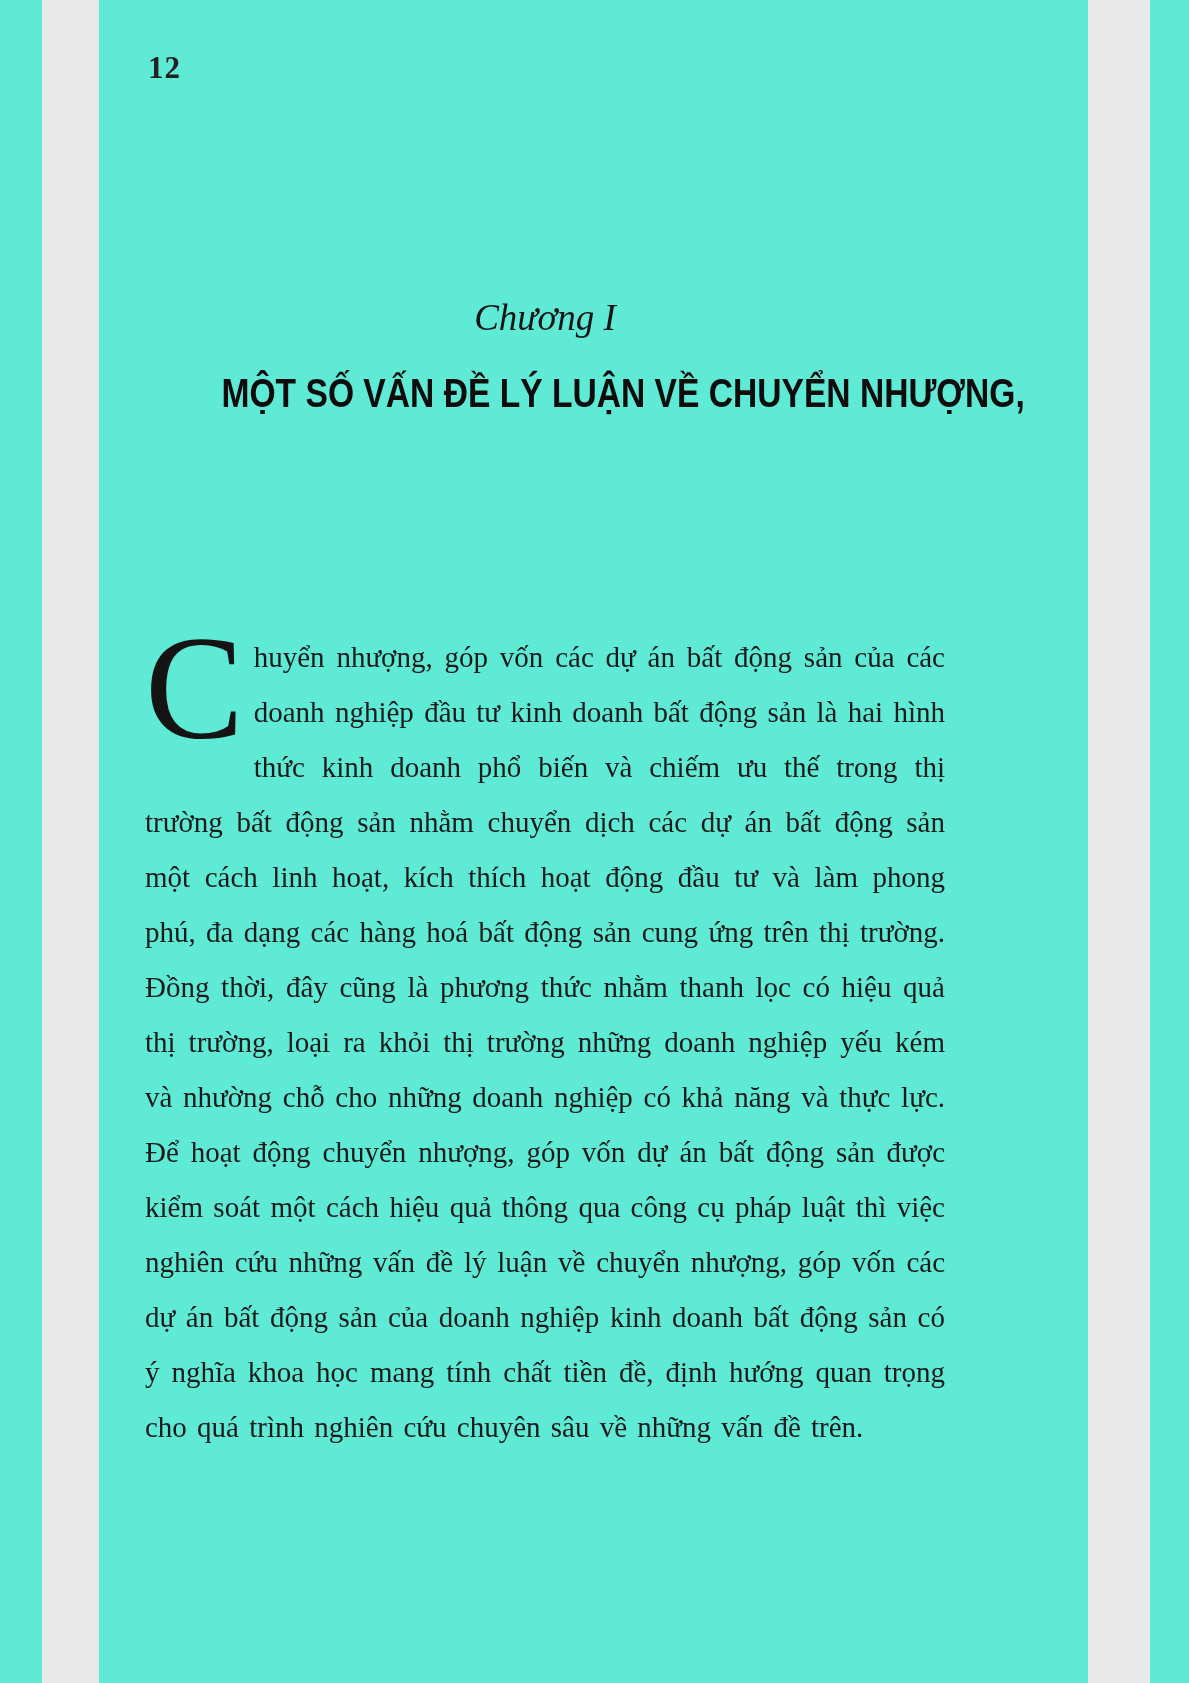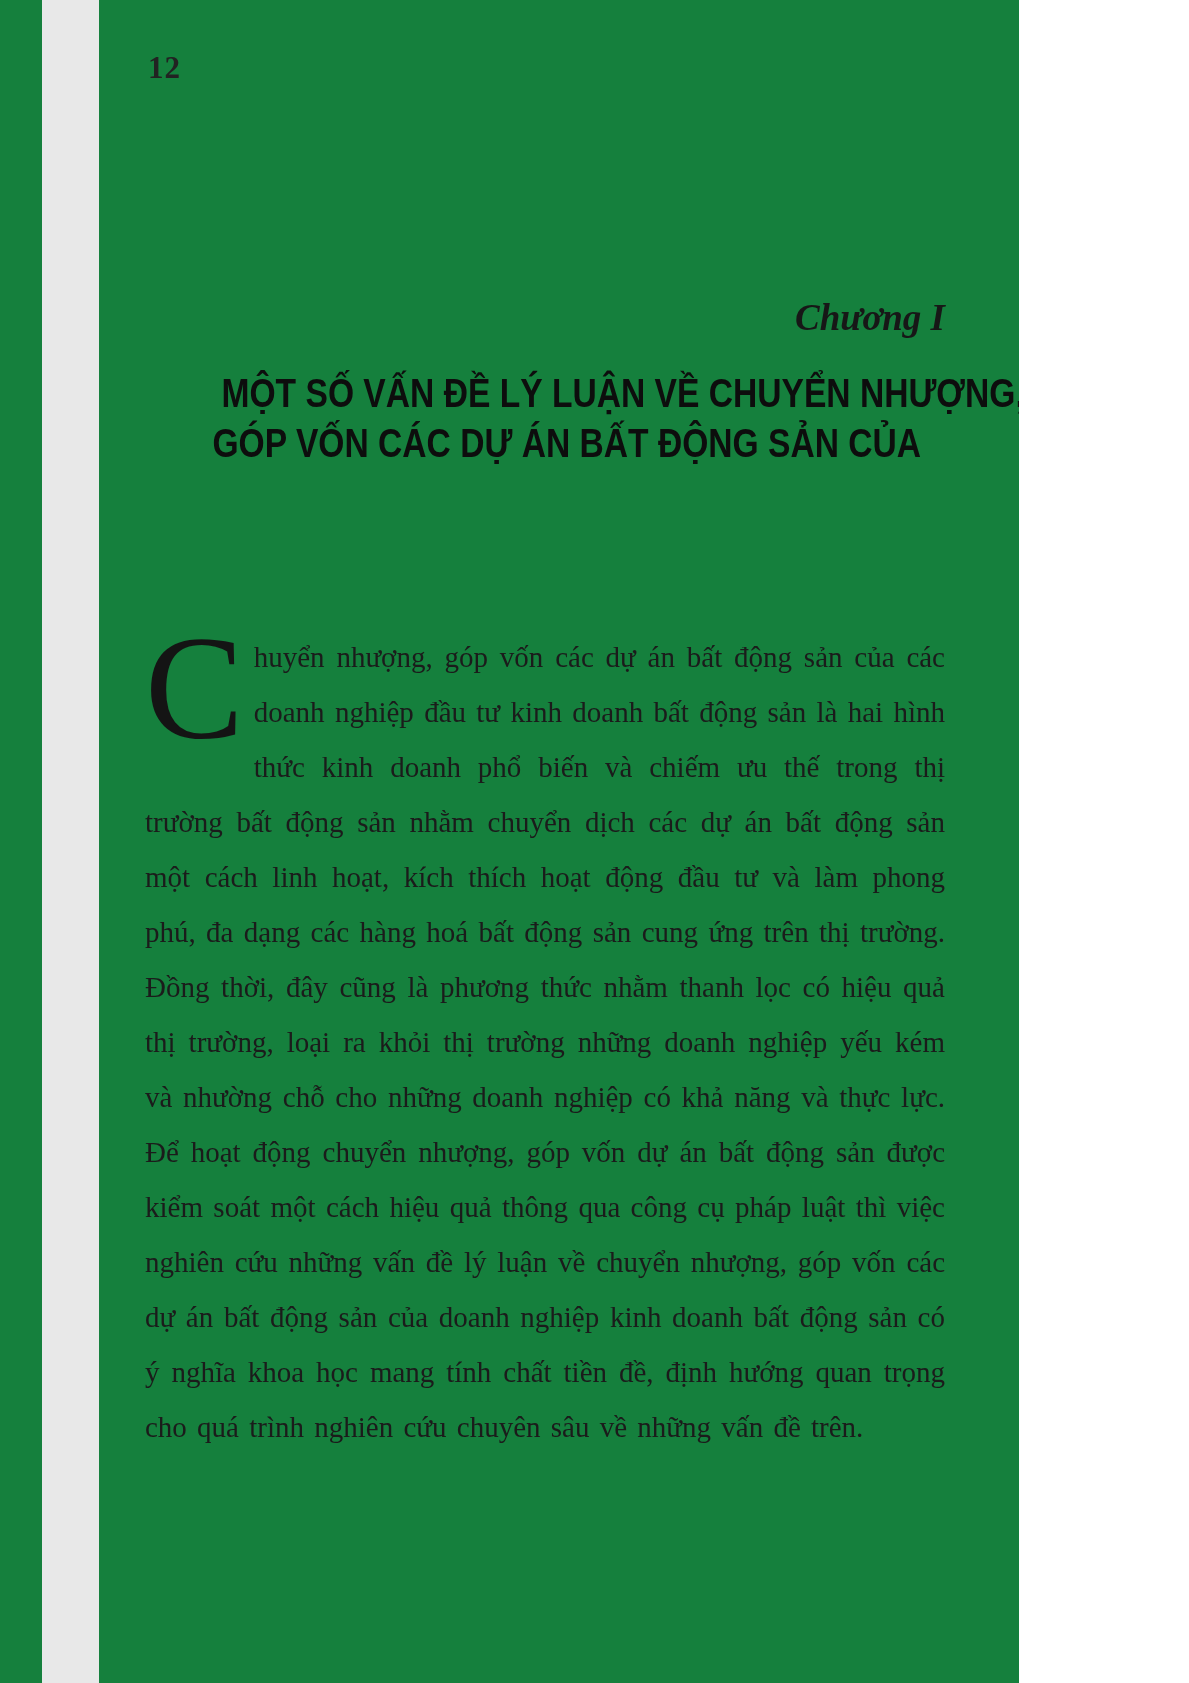--- a/index.html
+++ b/index.html
@@ -2,23 +2,23 @@
 <html><head>
 <meta charset="utf-8">
 <style>
   html, body {
     margin: 0;
     padding: 0;
     background: #ffffff;
   }
   .page {
     position: relative;
-    width: 1019px;
+    width: 1189px;
     height: 1683px;
-    background: #15803d;
+    background: #5eead4;
     overflow: hidden;
     font-family: "Liberation Serif", serif;
     color: #1c1c1c;
   }
   
   .scan-strip {
     position: absolute;
     top: 0;
     height: 1683px;
     background: #e8e8e8;
@@ -41,24 +41,24 @@
     left: 145px;
     width: 800px;
     top: 0;
   }
 
   .chapter-heading {
     position: absolute;
     top: 296px;
     left: 0;
     width: 100%;
-    text-align: right;
+    text-align: center;
     font-family: "Liberation Serif", serif;
     font-style: italic;
-    font-weight: bold;
+    font-weight: normal;
     font-size: 37px;
     color: #171717;
   }
 
   .chapter-title {
     position: absolute;
     top: 368px;
     left: 0;
     width: 100%;
     text-align: left;
@@ -109,21 +109,20 @@
   <div class="scan-strip right"></div>
 
   <div class="page-number">12</div>
 
   <div class="content">
 
     <div class="chapter-heading">Chương I</div>
 
     <div class="chapter-title">
       <span class="title-line"><span>MỘT SỐ VẤN ĐỀ LÝ LUẬN VỀ CHUYỂN NHƯỢNG,</span></span>
-      <span class="title-line"><span>GÓP VỐN CÁC DỰ ÁN BẤT ĐỘNG SẢN CỦA</span></span>
     </div>
 
     <div class="body-paragraph">
       <span class="drop-cap">C</span><span>huyển nhượng, góp vốn các dự án bất động sản của các doanh nghiệp đầu tư kinh doanh bất động sản là hai hình thức kinh doanh phổ biến và chiếm ưu thế trong thị trường bất động sản nhằm chuyển dịch các dự án bất động sản một cách linh hoạt, kích thích hoạt động đầu tư và làm phong phú, đa dạng các hàng hoá bất động sản cung ứng trên thị trường. Đồng thời, đây cũng là phương thức nhằm thanh lọc có hiệu quả thị trường, loại ra khỏi thị trường những doanh nghiệp yếu kém và nhường chỗ cho những doanh nghiệp có khả năng và thực lực. Để hoạt động chuyển nhượng, góp vốn dự án bất động sản được kiểm soát một cách hiệu quả thông qua công cụ pháp luật thì việc nghiên cứu những vấn đề lý luận về chuyển nhượng, góp vốn các dự án bất động sản của doanh nghiệp kinh doanh bất động sản có ý nghĩa khoa học mang tính chất tiền đề, định hướng quan trọng cho quá trình nghiên cứu chuyên sâu về những vấn đề trên.</span>
     </div>
 
   </div>
 </div>
 
 </body></html>

